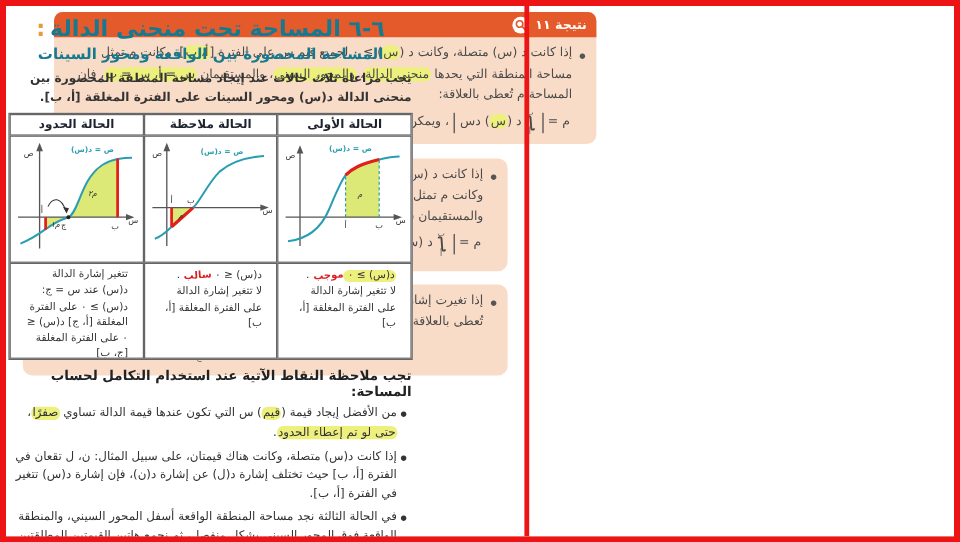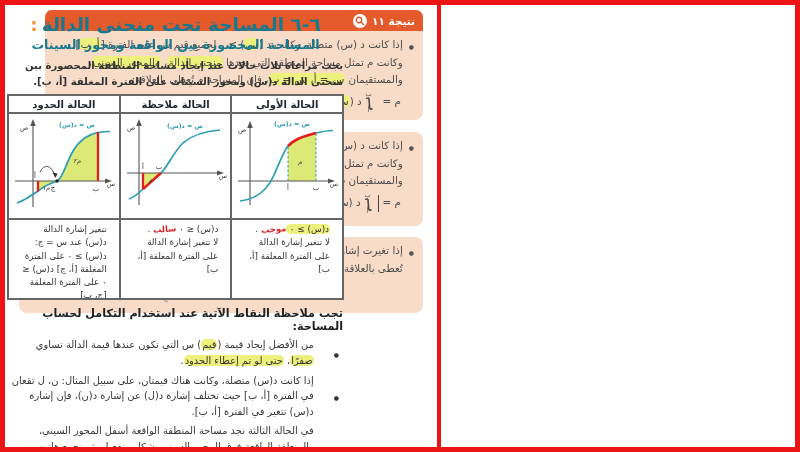--- a/index.html
+++ b/index.html
@@ -4,21 +4,21 @@
 <style>
   html,body{margin:0;padding:0;background:#fff;}
   .page{
     position:relative;width:800px;height:452px;box-sizing:border-box;
     border:5px solid #ec1414;background:#fff;overflow:hidden;
     font-family:"DejaVu Sans",sans-serif;direction:rtl;
   }
   .divider{position:absolute;left:432px;top:0;bottom:0;width:4px;background:#ec1414;}
   
   .rbox{position:absolute;background:#f9dcc7;border-radius:8px;box-sizing:border-box;}
-  .rbox1{left:40px;top:5px;width:378px;min-height:107px;border-radius:8px;}
+  .rbox1{left:40px;top:5px;width:452px;min-height:107px;border-radius:8px;}
   .rbox2{left:43px;top:127px;width:375px;min-height:94px;}
   .rbox3{left:14px;top:232px;width:404px;min-height:76px;}
   .rbox-header{background:#e55a2b;height:21px;border-radius:7px 7px 0 0;
     display:flex;align-items:center;gap:5px;padding:0 8px;color:#fff;
     font-size:10.5px;font-weight:bold;}
   .badge{width:14px;height:14px;background:#fff;border-radius:50%;
     display:flex;align-items:center;justify-content:center;flex:0 0 auto;}
   .rbox-body{padding:5px 9px 7px 8px;font-size:10.3px;color:#4a4a4a;line-height:1.72;}
   .brow{display:flex;gap:6px;}
   .dot{font-size:6px;margin-top:6px;color:#555;flex:0 0 auto;}
@@ -42,21 +42,21 @@
   .ttable{margin:5px 1px 0;display:grid;grid-template-columns:1fr 1fr 1fr;
     border:1.2px solid #666;background:#fff;}
   .th{border:0.5px solid #666;text-align:center;font-weight:bold;font-size:10px;
     padding:3px 0 2px;color:#1d2430;}
   .tg{border:0.5px solid #666;height:104px;display:flex;align-items:flex-start;
     justify-content:center;overflow:hidden;}
   .tdsc{border:0.5px solid #666;height:72px;overflow:hidden;font-size:8.8px;
     line-height:1.5;padding:3px 12px;text-align:right;color:#333;}
   .tdsc p{margin:0;}
   .note{margin:7px 2px 0;font-size:11.2px;font-weight:bold;color:#222;text-align:right;}
-  .bul{display:flex;gap:20px;margin:4px 6px 0 0;font-size:9.9px;line-height:1.58;color:#333;align-items:center;}
+  .bul{display:flex;gap:3px;margin:4px 6px 0 0;font-size:9.9px;line-height:1.58;color:#333;}
   .dot2{font-size:6px;margin-top:4px;flex:0 0 auto;}
   .bul p{margin:0;text-align:right;}
 
   .hl{background:#edf07c;border-radius:5px;padding:0 1px;}
   .red-pen{color:#da1f1f;font-weight:bold;display:inline-block;
     transform:rotate(-4deg);letter-spacing:0.5px;font-size:0.95em;}
 
   
   .tg svg{width:106px;height:102px;}
   .curve{fill:none;stroke:#2b9db3;stroke-width:1.7;}

